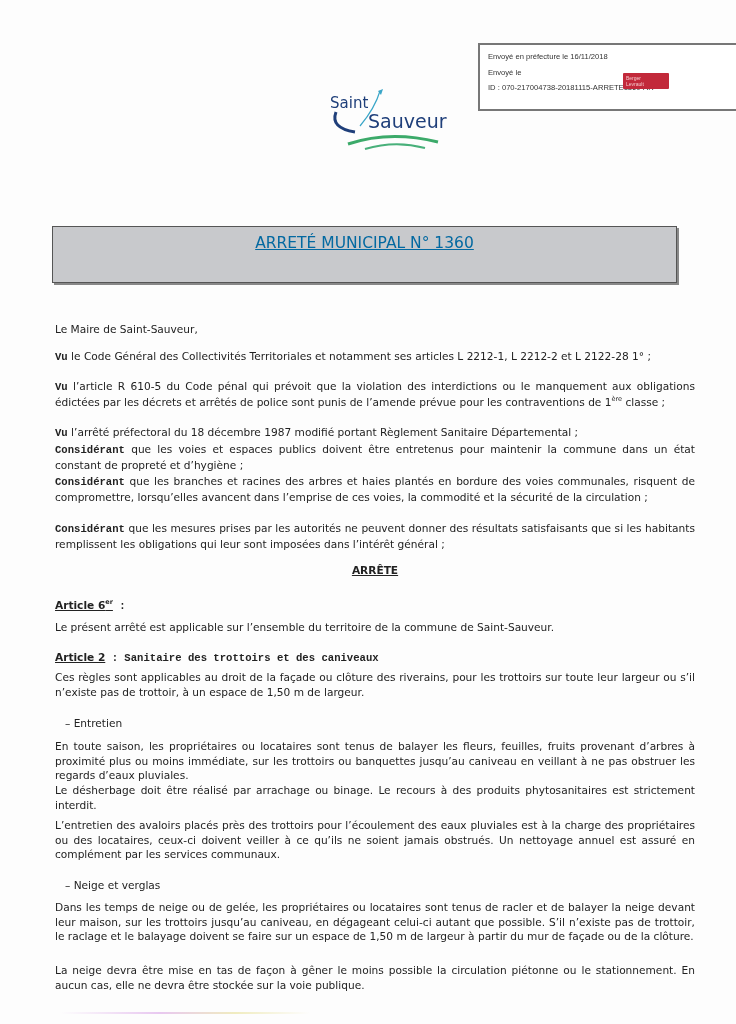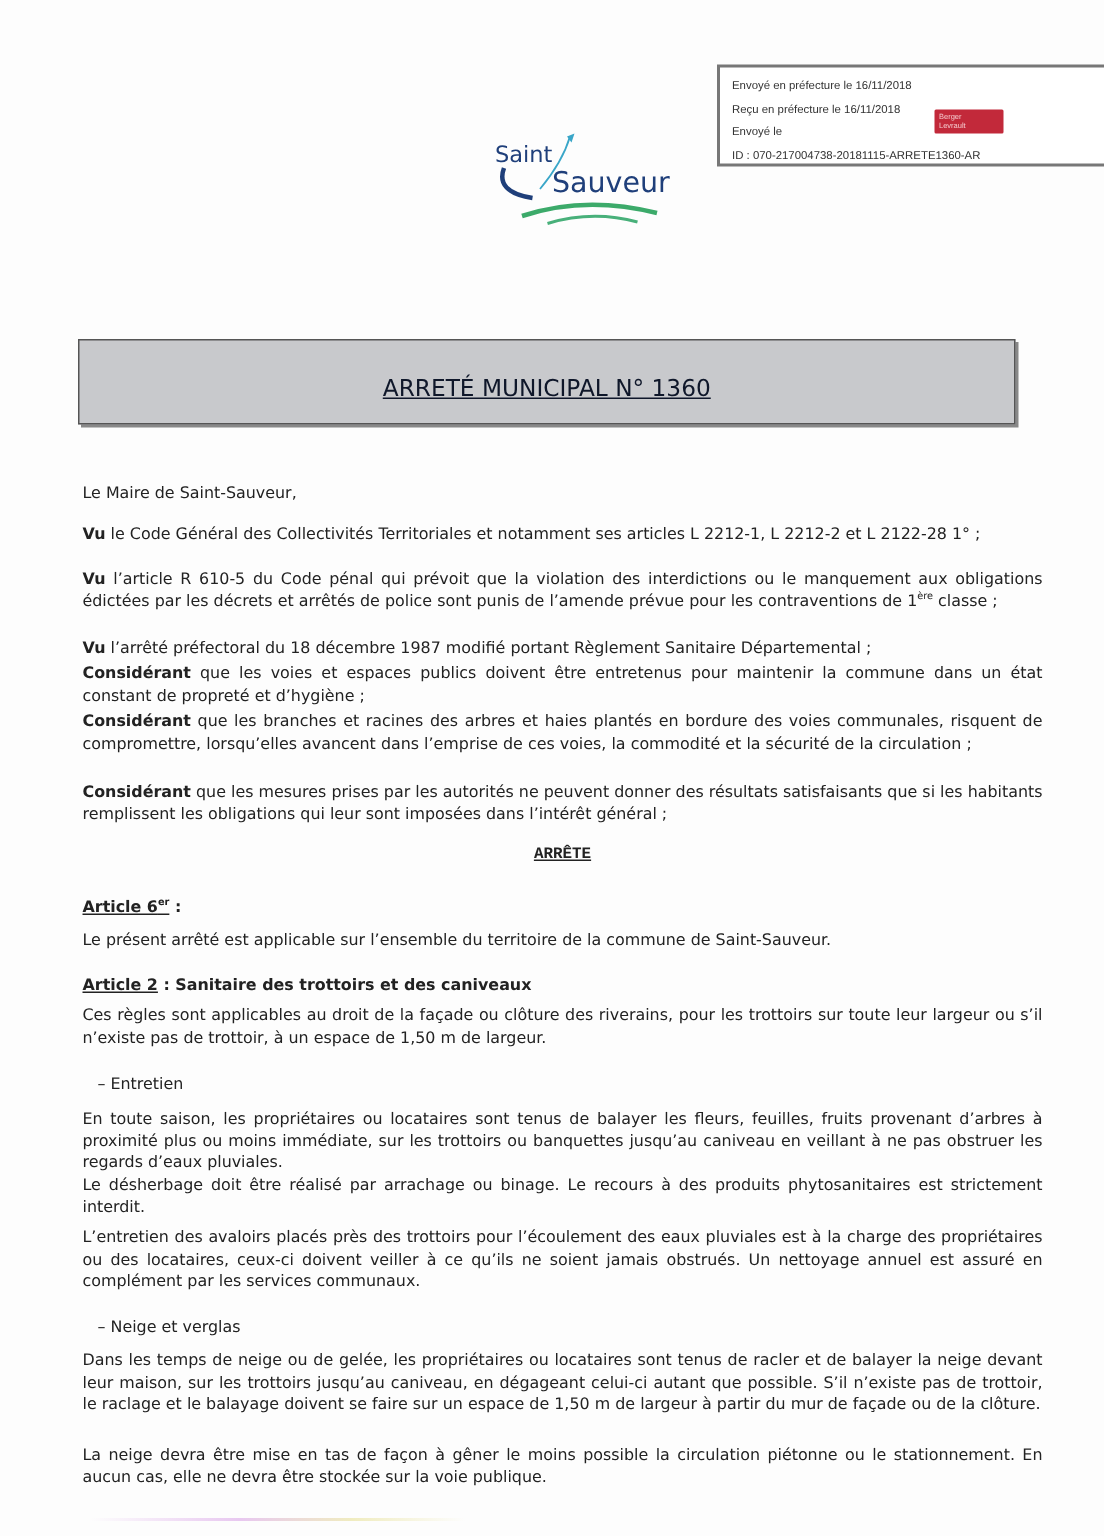--- a/index.html
+++ b/index.html
@@ -20,40 +20,39 @@
   .stamp .badge {
     position: absolute; left: 143px; top: 28px; width: 46px; height: 16px;
     background: #c2293a; color: #f4c9cd; font-size: 5px; line-height: 6px;
     padding: 2px 3px; box-sizing: border-box; border-radius: 1px;
   }
   .logo { position: absolute; left: 320px; top: 88px; width: 145px; height: 65px; }
   .title-box {
     position: absolute; left: 52px; top: 226px; width: 625px; height: 57px;
     background: #c8c9cc; border: 1.5px solid #555; box-sizing: border-box;
     box-shadow: 2px 2px 0 #888;
-    text-align: center; font-size: 15.5px; color: #0f172a; line-height: 21px; padding-top: 22px;
+    text-align: center; font-size: 15.5px; color: #0369a1; line-height: 21px; padding-top: 6px;
   }
   .title-box .l1 { text-decoration: underline; }
   .body { position: absolute; left: 55px; top: 0; width: 640px; font-size: 10.6px; line-height: 14.5px; }
   .p { position: absolute; left: 0; width: 640px; margin: 0; text-align: justify; }
-  .p b { font-weight: bold; }
-  .center { text-align: center; font-family: Liberation Mono, monospace; }
+  .p b { font-weight: bold; font-family: Liberation Mono, monospace; }
+  .center { text-align: center; }
   .u { text-decoration: underline; font-weight: bold; }
   sup { font-size: 6.5px; line-height: 0; }
   .noise { position: absolute; left: 60px; top: 1012px; width: 250px; height: 2px;
     background: linear-gradient(90deg, transparent, #e8c8f0 40%, #f0ecc0 70%, transparent); }
 </style>
 </head>
 <body>
 
 <div class="page">
 
   <div class="stamp">
     <div>Envoyé en préfecture le 16/11/2018</div>
-    <div>Reçu en préfecture le 16/11/2018</div>
     <div>Envoyé le</div>
     <div>ID : 070-217004738-20181115-ARRETE1360-AR</div>
     <div class="badge">
       <div>Berger</div>
       <div>Levrault</div>
     </div>
   </div>
 
   <svg class="logo" viewBox="0 0 145 65">
     <text x="10" y="20" font-family="DejaVu Sans, sans-serif" font-size="15" fill="#1f3f7a">Saint</text>

